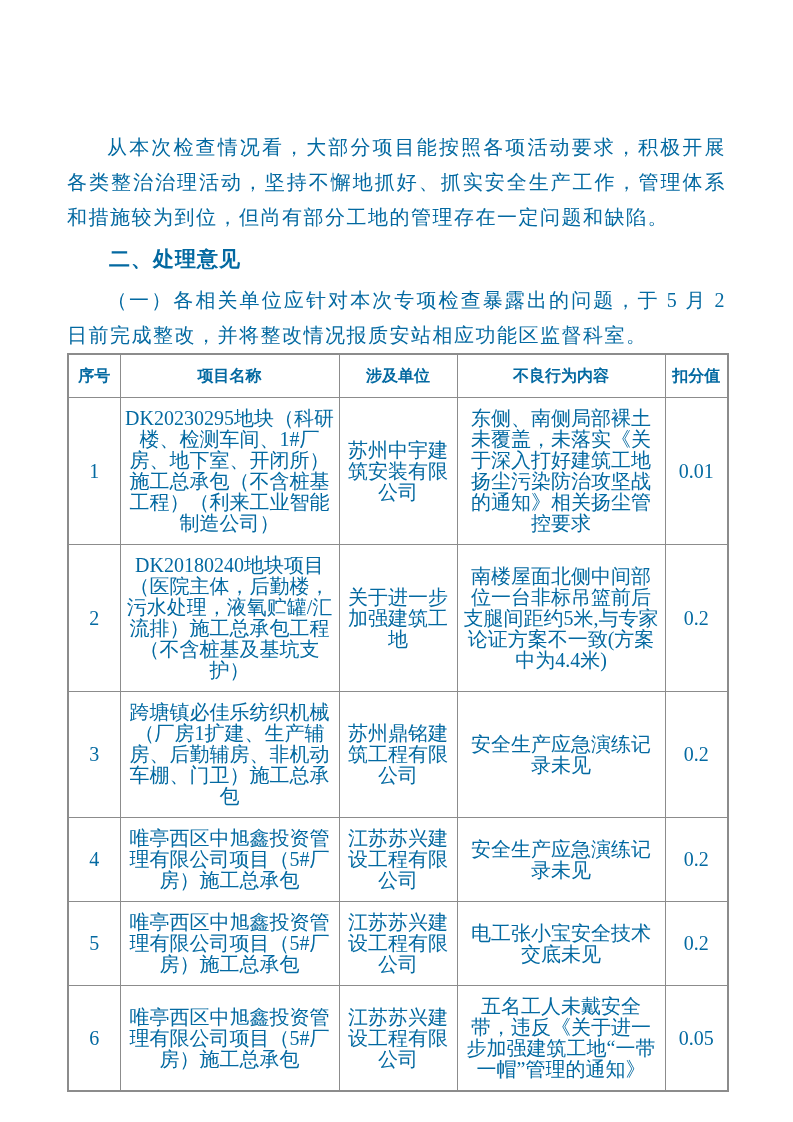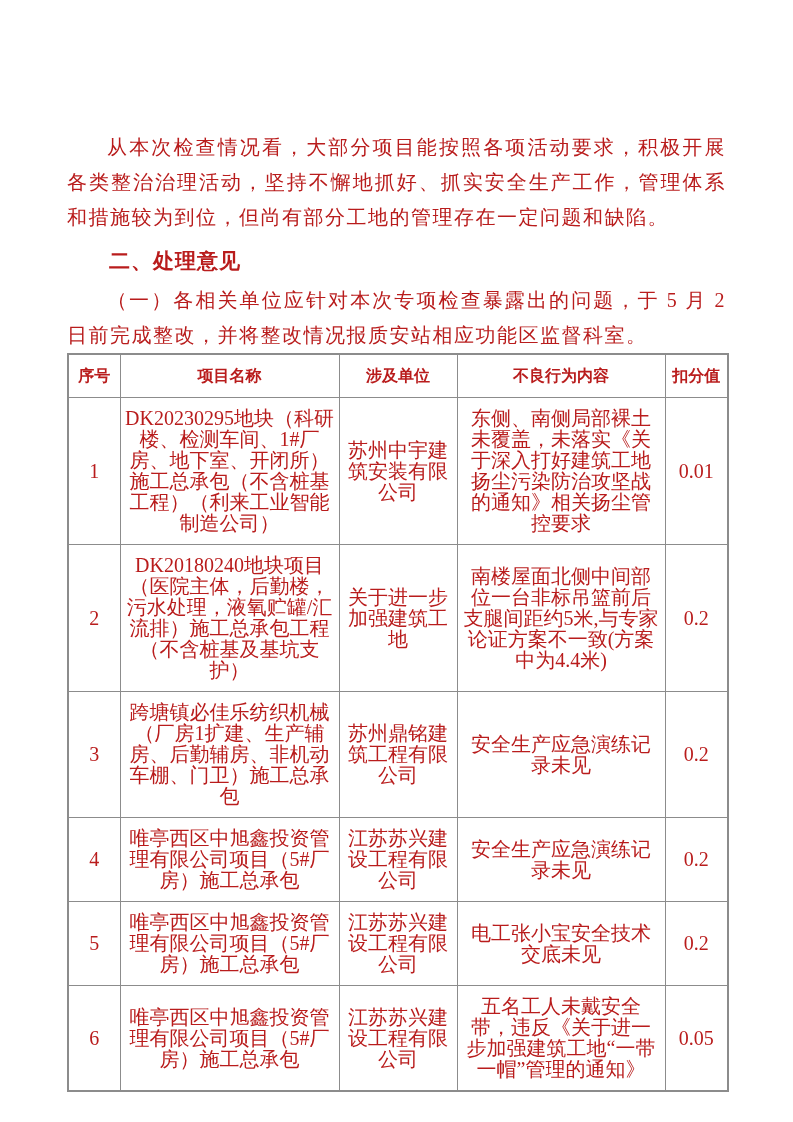--- a/index.html
+++ b/index.html
@@ -9,39 +9,39 @@
   }
   .page {
     position: relative;
     width: 793px;
     height: 1122px;
     margin: 0 auto;
     background: #ffffff;
     box-sizing: border-box;
     padding: 130px 67px 0 67px;
     font-family: "Liberation Serif", "DejaVu Serif", serif;
-    color: #b91c1c;
+    color: #0369a1;
     overflow: hidden;
   }
   .para {
     margin: 0;
     font-size: 20px;
     line-height: 35px;
     letter-spacing: 1.5px;
     text-align: justify;
     text-justify: inter-character;
     text-indent: 2em;
   }
   .section-heading {
     margin: 6px 0 2px 0;
     font-size: 21px;
     line-height: 40px;
     font-weight: bold;
     text-indent: 2em;
-    font-family: Liberation Sans, sans-serif;
+    font-family: Liberation Mono, monospace;
     letter-spacing: 1px;
   }
   .table-title {
     margin: 14px 0 6px 0;
     font-size: 16px;
     font-weight: bold;
     text-align: center;
     letter-spacing: 0.2px;
     line-height: 22px;
   }

